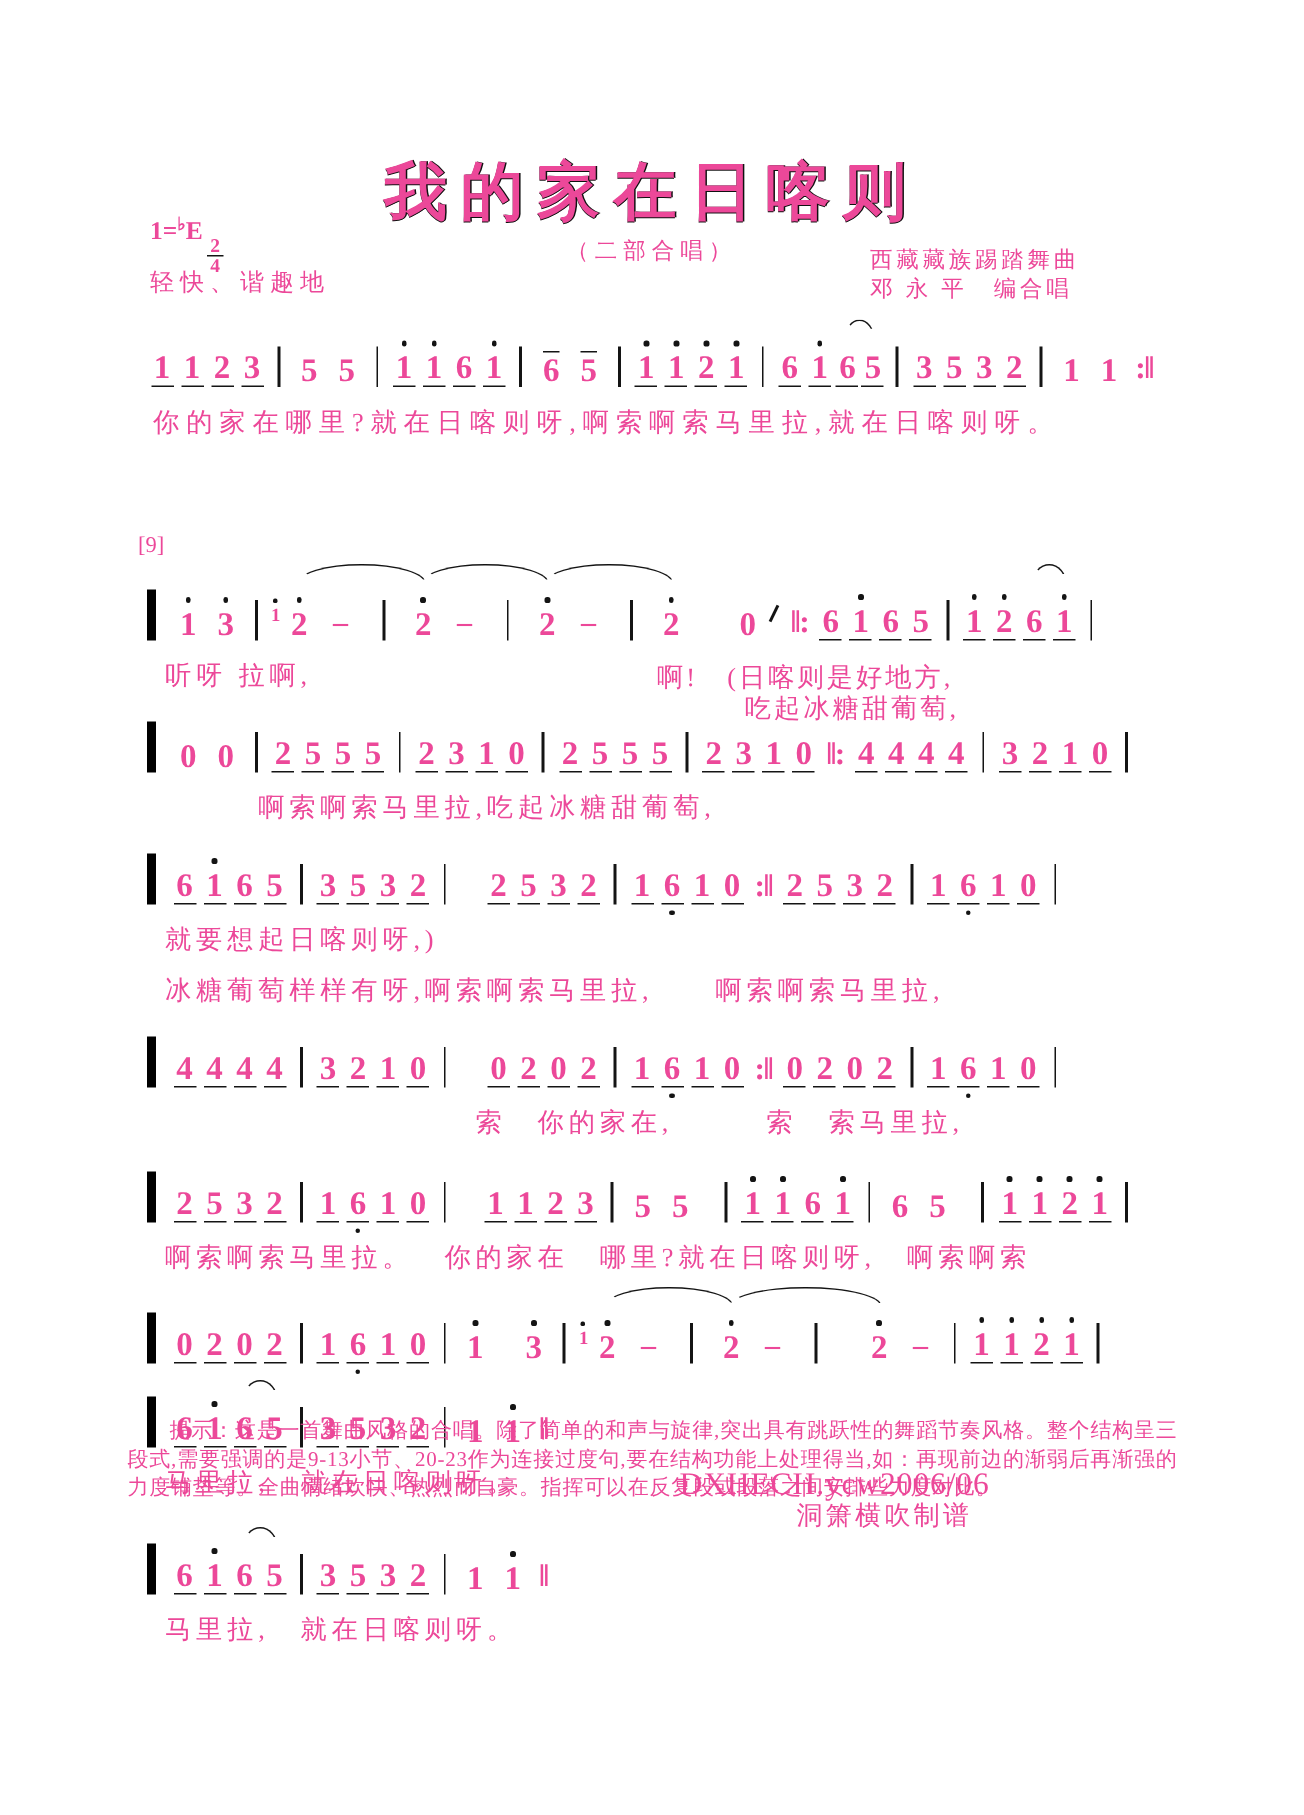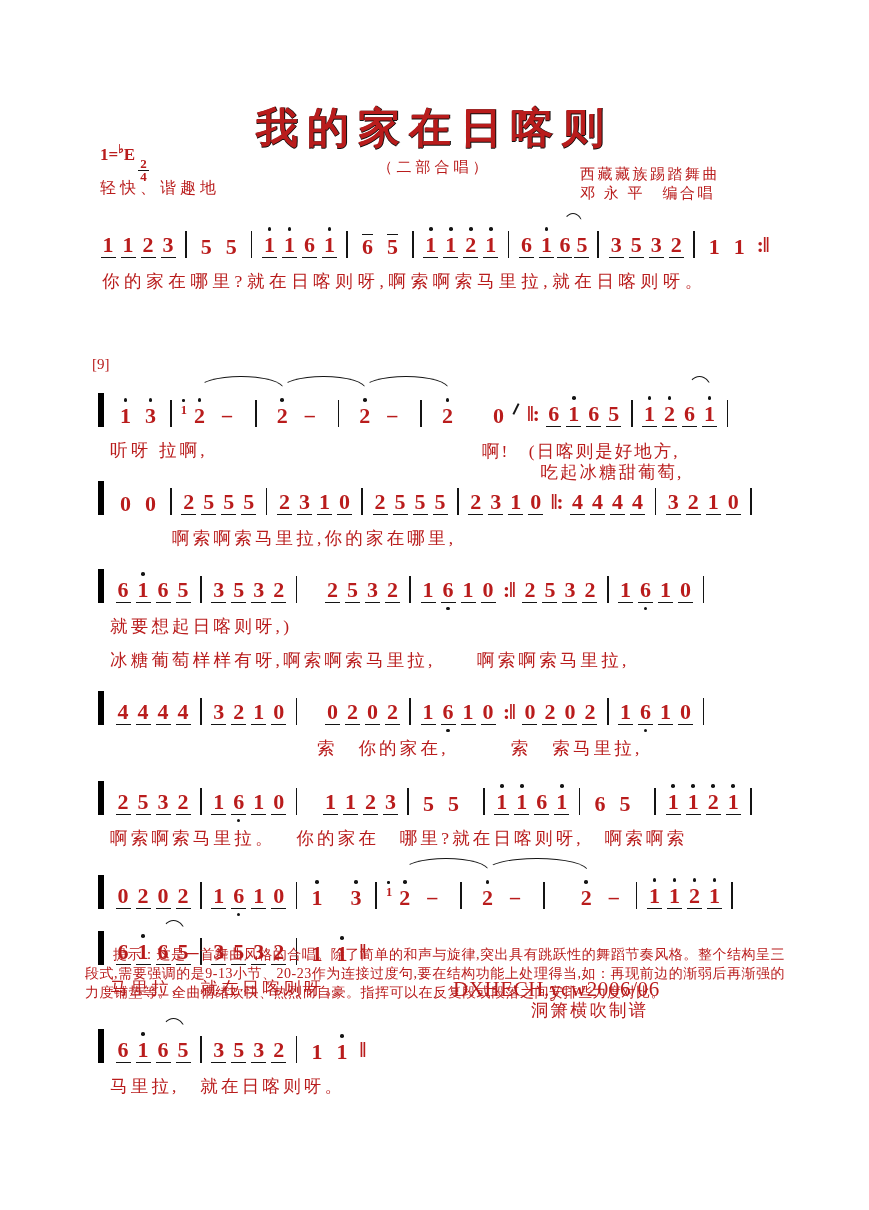--- a/index.html
+++ b/index.html
@@ -1,17 +1,17 @@
 <!DOCTYPE html>
 <html><head>
 <meta charset="utf-8">
 <style>
   html,body{margin:0;padding:0;background:#fff;}
   .page{position:relative;width:869px;height:1210px;background:#ffffff;margin:0 auto;
-        font-family:"Liberation Serif",serif;color:#b91c1c;overflow:hidden;}
+        font-family:"Liberation Serif",serif;color:#ec4899;overflow:hidden;}
 
   
   .title{position:absolute;top:100px;left:0;right:0;text-align:center;margin:0;
          font-size:42px;font-weight:900;letter-spacing:9px;
          text-shadow:1px 0 #111,0 .6px #111;}
   .subtitle{position:absolute;top:158px;left:0;right:0;text-align:center;
             font-size:15px;letter-spacing:4px;}
   .keysig{position:absolute;top:142px;left:100px;font-size:17px;font-weight:700;}
   .flat{vertical-align:super;font-size:12px;}
   .frac{display:inline-flex;flex-direction:column;text-align:center;vertical-align:-8px;
@@ -270,21 +270,21 @@
               <span class="hd"></span>
             </span>
             <span class="bl"></span>
             <span class="slur" style="left: 100.4px; width: 85.2px;"></span>
             <span class="slur" style="left: 183.4px; width: 84.2px;"></span>
             <span class="slur" style="left: 265.4px; width: 85.2px;"></span>
             <span class="slur" style="left: 590px; width: 23px;"></span>
           </div>
           <div class="lyr-wrap">
             <div class="lyr">听呀 拉啊,</div>
-            <div class="aux" style="left: 340px; margin-left: 44px;"><div class="aux-line">啊!　(日喀则是好地方,</div><div class="aux-line">　　　吃起冰糖甜葡萄,</div></div>
+            <div class="aux" style="left: 340px;"><div class="aux-line">啊!　(日喀则是好地方,</div><div class="aux-line">　　　吃起冰糖甜葡萄,</div></div>
           </div>
         </div>
         <div class="voice">
           <div class="notes-row barred">
             <span class="note">
               <span class="dg">0</span>
             </span>
             <span class="note">
               <span class="dg">0</span>
             </span>
@@ -362,21 +362,21 @@
             </span>
             <span class="note u">
               <span class="dg">1</span>
             </span>
             <span class="note u">
               <span class="dg">0</span>
             </span>
             <span class="bl"></span>
           </div>
           <div class="lyr-wrap">
-            <div class="lyr">　　　啊索啊索马里拉,你的家在哪里,</div>
+            <div class="lyr">　　　啊索啊索马里拉,吃起冰糖甜葡萄,</div>
           </div>
         </div>
       </div>
       <div class="sys s2">
         <div class="voice">
           <div class="notes-row barred">
             <span class="note u">
               <span class="dg">6</span>
             </span>
             <span class="note u">

